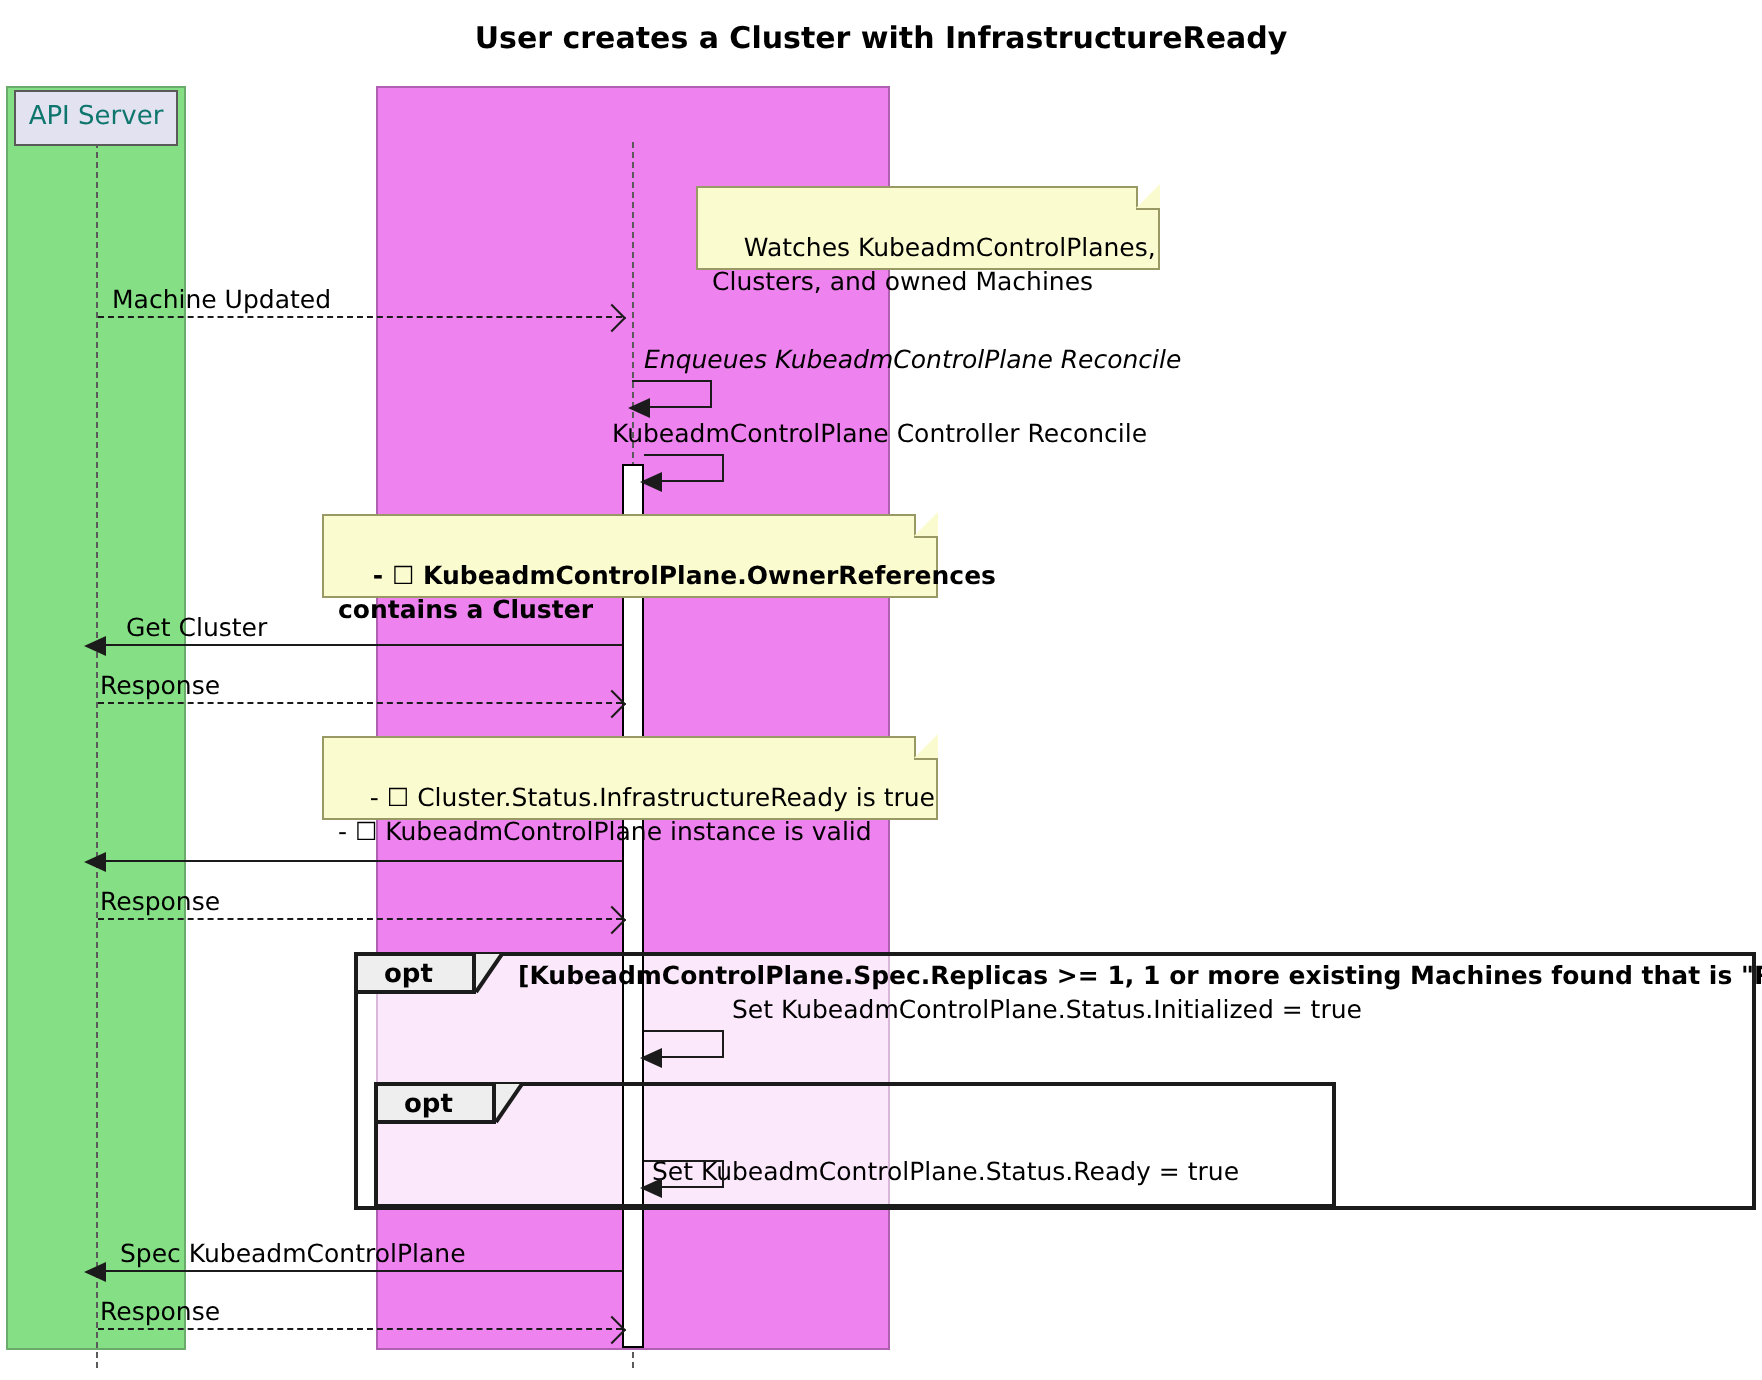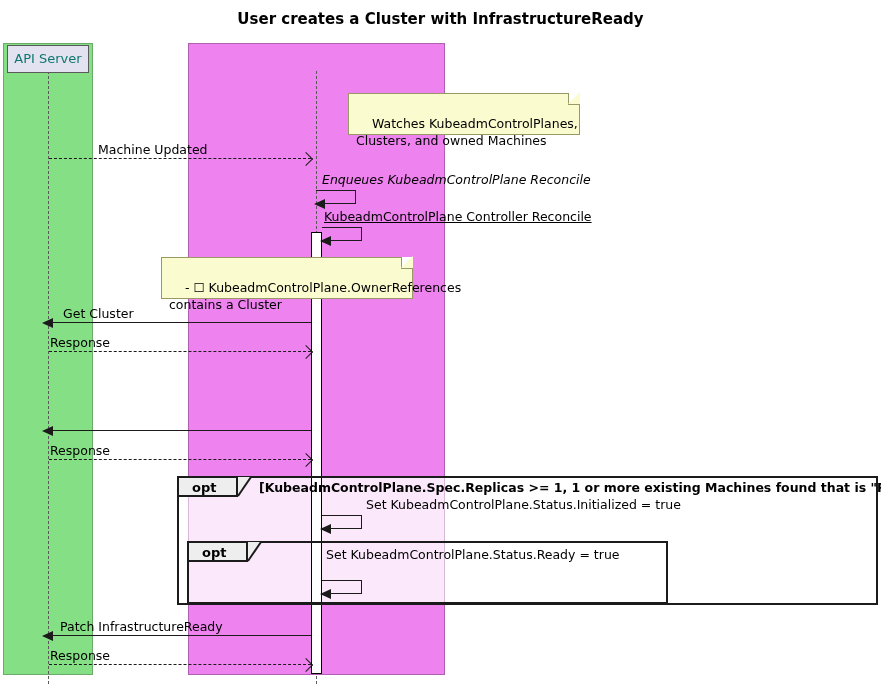--- a/index.html
+++ b/index.html
@@ -220,46 +220,51 @@
 
 
   <div class="activation" style="left:311px; top:232px; height:442px;"></div>
 
   <div class="note" style="left:320px; top:93px; width:232px; height:42px;margin-left:28px;">
     <span>Watches KubeadmControlPlanes,
 Clusters, and owned Machines</span>
     <span class="dogear"></span>
   </div>
 
-  <div class="msg-label" style="left:56px; top:143px;margin-left:42px;">Machine Updated</div>
+  <div class="msg-label" style="left:56px; top:143px;">Machine Updated</div>
   <div class="msg-line msg-dotted" style="left:49px; top:158px; width:262px;"></div>
   <div class="arrow-right-open" style="left:301px; top:153.5px;"></div>
 
   <div class="msg-label" style="left:322px; top:173px;font-style:italic;">Enqueues KubeadmControlPlane Reconcile</div>
   <div class="selfmsg" style="left:316px; top:190px;"></div>
   <div class="arrow-left" style="left:314px; top:199px;"></div>
 
-  <div class="msg-label" style="left:324px; top:210px;text-decoration:underline;">KubeadmControlPlane Controller Reconcile</div>
+  <div class="msg-label" style="left:306px; top:210px;">KubeadmControlPlane Controller Reconcile</div>
   <div class="selfmsg" style="left:322px; top:227px;"></div>
   <div class="arrow-left" style="left:320px; top:236px;"></div>
 
-  <div class="note" style="left:161px; top:257px; width:252px; height:42px;">
+  <div class="note" style="left:161px; top:257px; width:308px; height:42px;font-weight:bold;">
     <span>- ☐ KubeadmControlPlane.OwnerReferences
 contains a Cluster</span>
     <span class="dogear"></span>
   </div>
 
   <div class="msg-label" style="left:63px; top:307px;text-align:right;">Get Cluster</div>
   <div class="msg-line msg-solid" style="left:53px; top:322px; width:258px;"></div>
   <div class="arrow-left" style="left:42px; top:317.5px;"></div>
 
   <div class="msg-label" style="left:50px; top:336px;">Response</div>
   <div class="msg-line msg-dotted" style="left:49px; top:351px; width:262px;"></div>
   <div class="arrow-right-open" style="left:301px; top:346.5px;"></div>
 
+  <div class="note" style="left:161px; top:368px; width:308px; height:42px;">
+    <span>- ☐ Cluster.Status.InfrastructureReady is true
+- ☐ KubeadmControlPlane instance is valid</span>
+    <span class="dogear"></span>
+  </div>
 
   <div class="msg-line msg-solid" style="left:53px; top:430px; width:258px;"></div>
   <div class="arrow-left" style="left:42px; top:425.5px;"></div>
 
   <div class="msg-label" style="left:50px; top:444px;">Response</div>
   <div class="msg-line msg-dotted" style="left:49px; top:459px; width:262px;"></div>
   <div class="arrow-right-open" style="left:301px; top:454.5px;"></div>
 
   <div class="fragment" style="left:177px; top:476px; width:701px; height:129px;"></div>
   <div class="frag-tab" style="left:179px; top:478px; width:59px;"></div>
@@ -278,25 +283,25 @@
   <div class="arrow-left" style="left:320px; top:524px;"></div>
 
   <div class="fragment" style="left:187px; top:541px; width:481px; height:63px;"></div>
   <div class="frag-tab" style="left:189px; top:543px; width:59px;"></div>
   <svg width="16" height="21" style="position:absolute; left:247px; top:542px;">
     <path d="M1,0 L14,0 L1,19 Z" fill="#EEEEEE" stroke="none"></path>
     <path d="M14,0 L1,19" stroke="#1b1b1b" stroke-width="2" fill="none"></path>
   </svg>
   <div class="frag-op" style="left:202px; top:543px;">opt</div>
 
-  <div class="msg-label" style="left:326px; top:548px;">Set KubeadmControlPlane.Status.Ready = true</div>
+  <div class="msg-label" style="left:326px; top:579px;">Set KubeadmControlPlane.Status.Ready = true</div>
   <div class="selfmsg" style="left:322px; top:580px;"></div>
   <div class="arrow-left" style="left:320px; top:589px;"></div>
 
-  <div class="msg-label" style="left:60px; top:620px;">Patch InfrastructureReady</div>
+  <div class="msg-label" style="left:60px; top:620px;">Spec KubeadmControlPlane</div>
   <div class="msg-line msg-solid" style="left:53px; top:635px; width:258px;"></div>
   <div class="arrow-left" style="left:42px; top:630.5px;"></div>
 
   <div class="msg-label" style="left:50px; top:649px;">Response</div>
   <div class="msg-line msg-dotted" style="left:49px; top:664px; width:262px;"></div>
   <div class="arrow-right-open" style="left:301px; top:659.5px;"></div>
 
 </div>
 
 </body></html>

